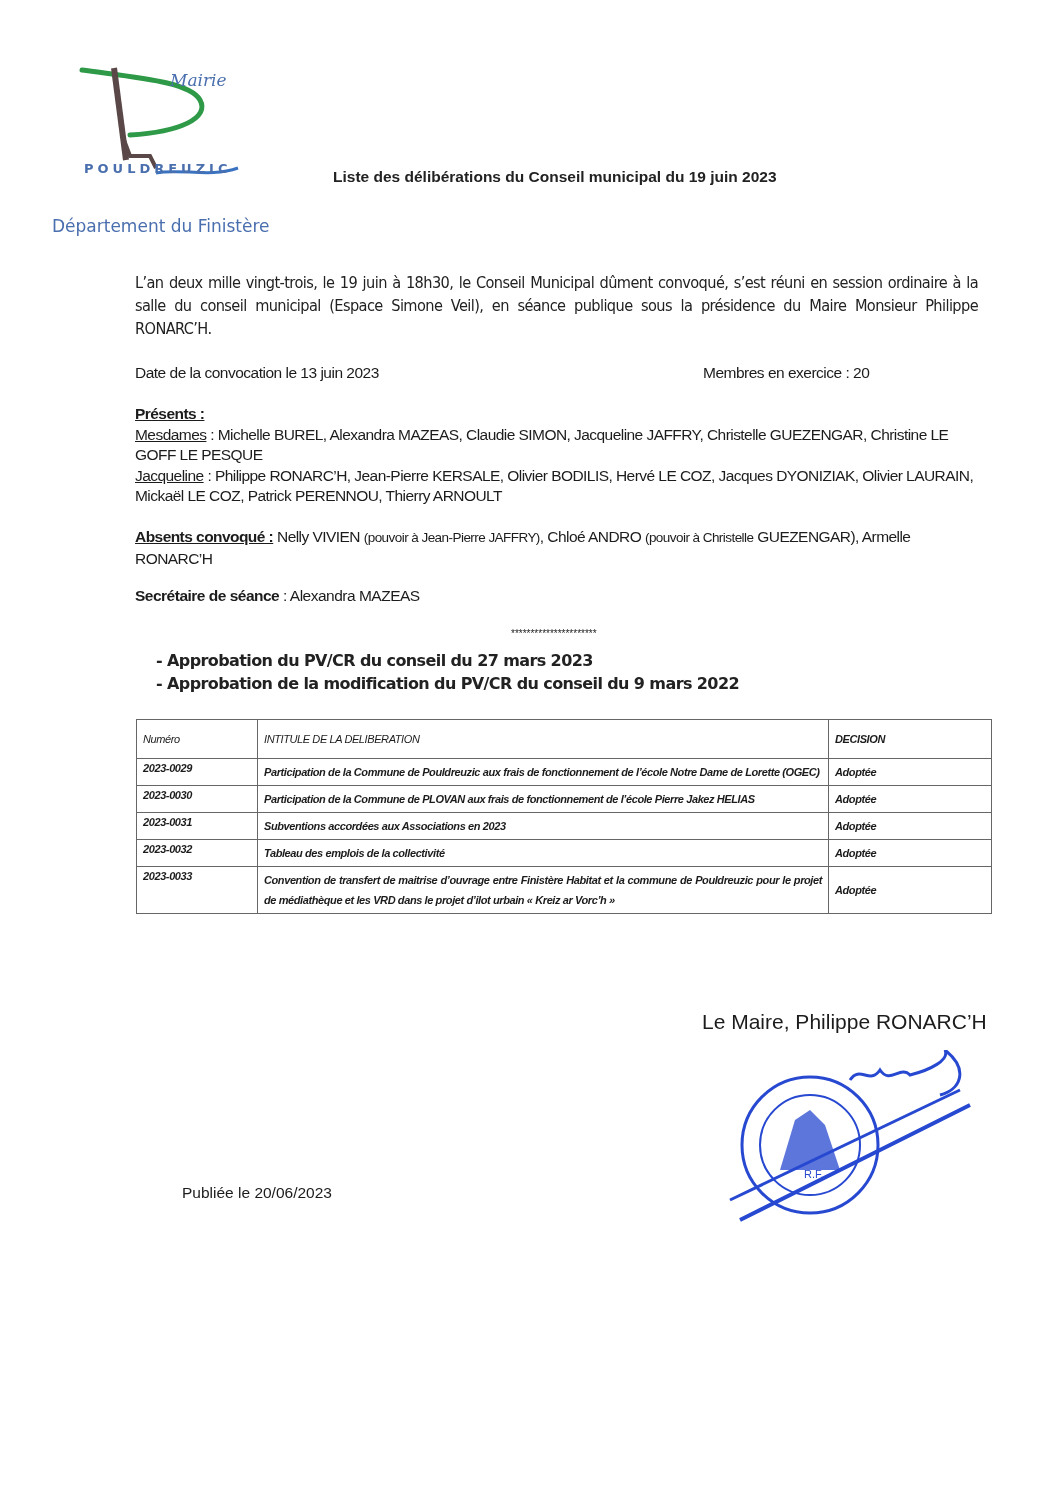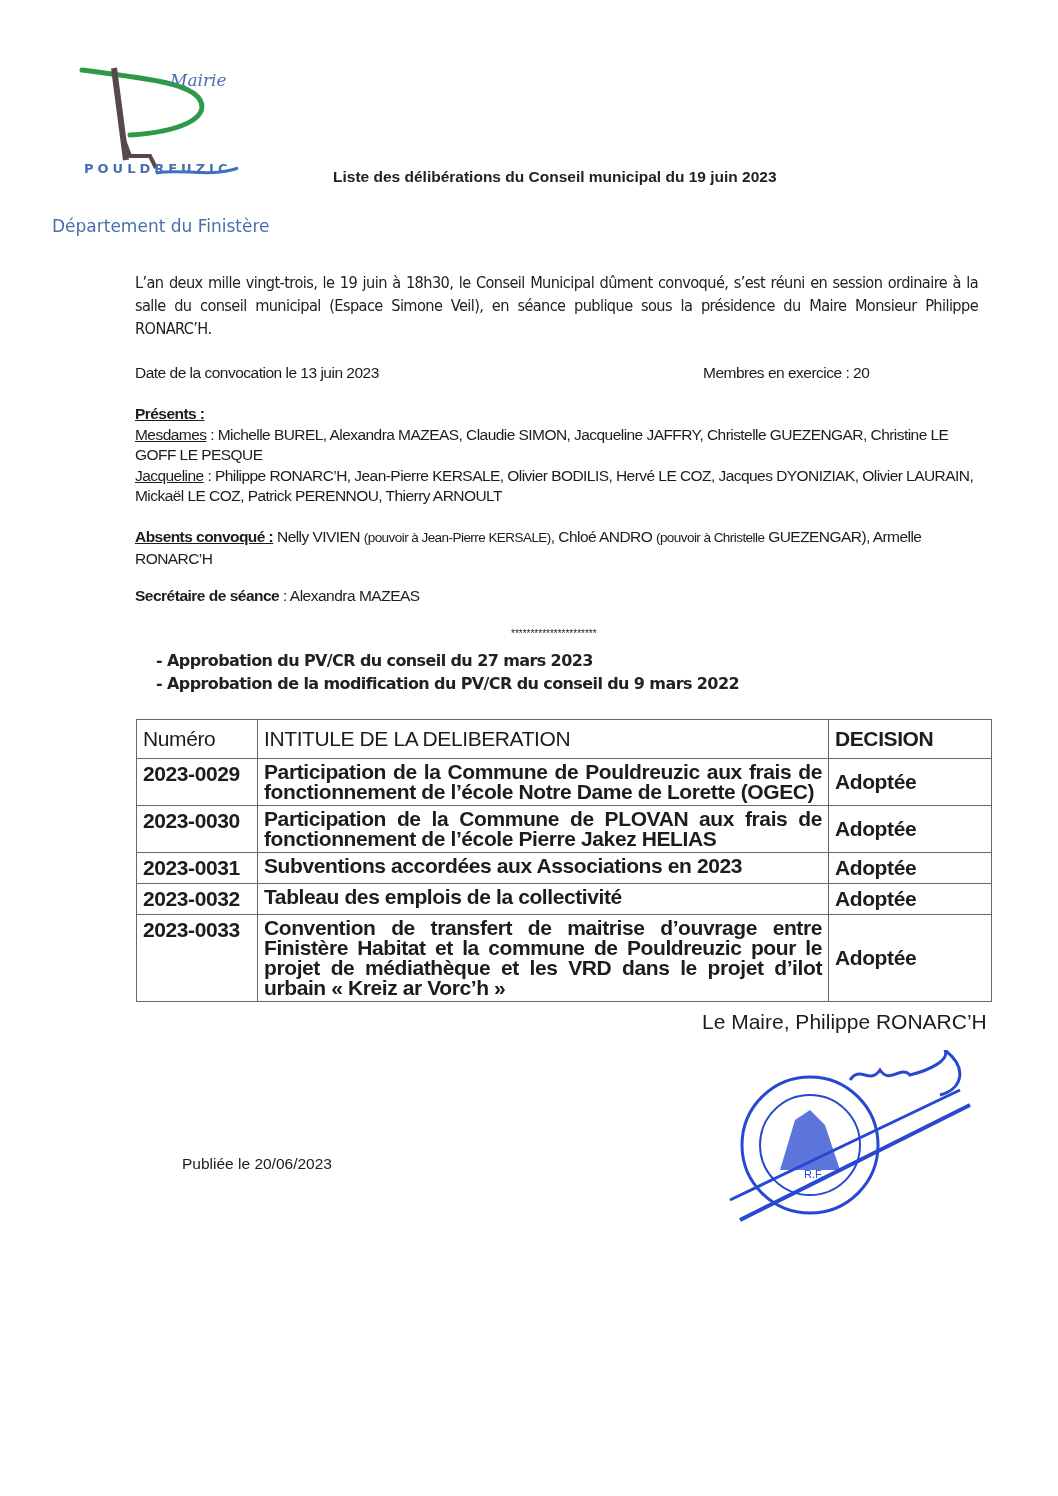--- a/index.html
+++ b/index.html
@@ -20,29 +20,29 @@
   .presents { left: 135px; top: 404px; width: 850px; font-size: 15.5px; line-height: 20.5px; letter-spacing: -0.55px; }
   .u { text-decoration: underline; }
   .b { font-weight: bold; }
   .absents { left: 135px; top: 527px; width: 850px; font-size: 15.5px; line-height: 20.5px; letter-spacing: -0.55px; }
   .small { font-size: 13.5px; }
   .secretaire { left: 135px; top: 587px; font-size: 15.5px; letter-spacing: -0.5px; }
   .stars { left: 511px; top: 628px; font-size: 10px; letter-spacing: 0px; }
   .approvals { left: 133px; top: 649px; font-size: 16px; line-height: 23px; font-weight: bold;
                font-family: "DejaVu Sans", sans-serif; letter-spacing: -0.6px; color: #222; margin-left: 23px; }
   table.delib { position: absolute; left: 136px; top: 719px; width: 856px; border-collapse: collapse;
-                font-size: 21px; letter-spacing: -0.4px; }
+                font-size: 11px; letter-spacing: -0.4px; font-style: italic; }
   table.delib td, table.delib th { border: 1.4px solid #666; padding: 3px 6px; vertical-align: top; text-align: left; }
   table.delib th { font-weight: normal; height: 32px; vertical-align: middle; }
   table.delib th.dec { font-weight: bold; }
   table.delib td.num { width: 108px; font-weight: bold; }
   table.delib td.int { font-weight: bold; text-align: justify; line-height: 20px; margin-top: 44px; }
   table.delib td.dec { width: 150px; font-weight: bold; vertical-align: middle; }
   .maire { left: 702px; top: 1010px; font-size: 21px; }
-  .publiee { left: 182px; top: 1155px; font-size: 15.5px; }
+  .publiee { left: 182px; top: 1184px; font-size: 15.5px; }
   .stamp { left: 700px; top: 1050px; width: 280px; height: 180px; }
 </style>
 </head>
 <body>
 
 <svg class="abs logo" viewBox="0 0 200 140">
   <path d="M12 10 C 70 18, 120 22, 130 40 C 140 58, 110 72, 60 75" stroke="#2e9a48" stroke-width="5" fill="none" stroke-linecap="round"></path>
   <path d="M44 8 L 56 100" stroke="#5a4747" stroke-width="6" fill="none"></path>
   <path d="M54 80 L 60 96 L 80 96 L 86 108" stroke="#5a4747" stroke-width="4" fill="none"></path>
   <path d="M86 113 C 110 108, 140 118, 168 108" stroke="#3a72c0" stroke-width="3" fill="none"></path>
@@ -56,21 +56,21 @@
 <div class="abs para">L’an deux mille vingt-trois, le 19 juin à 18h30, le Conseil Municipal dûment convoqué, s’est réuni en session ordinaire à la salle du conseil municipal (Espace Simone Veil), en séance publique  sous la présidence du Maire Monsieur Philippe RONARC’H.</div>
 <div class="abs conv-date">Date de la convocation le 13  juin 2023</div>
 <div class="abs members">Membres en exercice : 20</div>
 
 <div class="abs presents">
   <div class="b u">Présents :</div>
   <div><span class="u">Mesdames</span><span> : Michelle BUREL, Alexandra MAZEAS, Claudie SIMON, Jacqueline JAFFRY, Christelle GUEZENGAR, Christine LE GOFF LE PESQUE</span></div>
   <div><span class="u">Jacqueline</span><span> : Philippe RONARC’H, Jean-Pierre KERSALE, Olivier BODILIS, Hervé LE COZ, Jacques DYONIZIAK, Olivier LAURAIN, Mickaël LE COZ, Patrick PERENNOU, Thierry ARNOULT</span></div>
 </div>
 
-<div class="abs absents"><span class="b u">Absents convoqué :</span><span> Nelly VIVIEN </span><span class="small">(pouvoir à Jean-Pierre KERSALE)</span><span>, Chloé ANDRO </span><span class="small">(pouvoir à Christelle</span><span> GUEZENGAR),  Armelle RONARC’H</span></div>
+<div class="abs absents"><span class="b u">Absents convoqué :</span><span> Nelly VIVIEN </span><span class="small">(pouvoir à Jean-Pierre JAFFRY)</span><span>, Chloé ANDRO </span><span class="small">(pouvoir à Christelle</span><span> GUEZENGAR),  Armelle RONARC’H</span></div>
 
 <div class="abs secretaire"><span class="b">Secrétaire de séance</span><span> : Alexandra MAZEAS</span></div>
 
 <div class="abs stars">**********************</div>
 
 <div class="abs approvals">
   <div>- Approbation du PV/CR du conseil du 27 mars 2023</div>
   <div>- Approbation de la modification du PV/CR du conseil du 9 mars 2022</div>
 </div>
 

